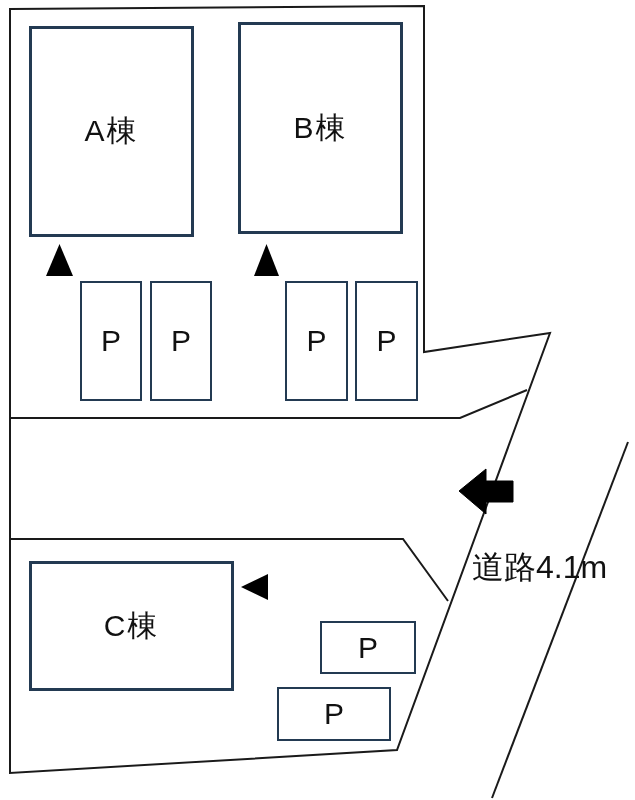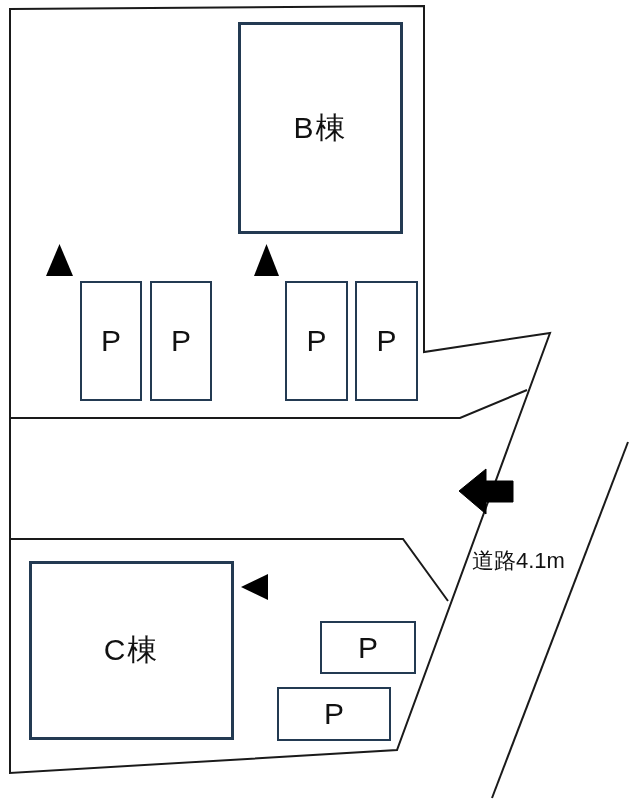--- a/index.html
+++ b/index.html
@@ -30,21 +30,21 @@
     position:absolute;
     box-sizing:border-box;
     border:2px solid var(--navy);
     background:var(--paper);
     display:flex;align-items:center;justify-content:center;
     font-size:30px;color:var(--ink);
   }
   .road-label{
     position:absolute;
     left:472px;top:546px;
-    font-size:22px;color:var(--ink);
+    font-size:32px;color:var(--ink);
     white-space:nowrap;
   }
 </style>
 </head>
 <body>
 
 <div class="canvas">
 
   <svg class="plan-svg" viewBox="0 0 635 800" xmlns="http://www.w3.org/2000/svg">
 
@@ -58,24 +58,27 @@
 
     <polygon points="59.5,244 46,276 73,276" fill="#000000"></polygon>
 
     <polygon points="266.5,244 254,276 279,276" fill="#000000"></polygon>
 
     <polygon points="241,587 268,574 268,600" fill="#000000"></polygon>
 
     <polygon points="459,491 486,469 486,481 513,481 513,502 486,502 486,514" fill="#000000" stroke="#000000" stroke-width="1"></polygon>
   </svg>
 
+  <div class="bldg" style="left:29px;top:26px;width:165px;height:211px;">
+    <span>A棟</span>
+  </div>
   <div class="bldg" style="left:238px;top:22px;width:165px;height:212px;">
     <span>B棟</span>
   </div>
-  <div class="bldg" style="left:29px;top:561px;width:205px;height:179px;">
+  <div class="bldg" style="left:29px;top:561px;width:205px;height:130px;">
     <span>C棟</span>
   </div>
 
   <div class="pspot" style="left:80px;top:281px;width:62px;height:120px;">
     <span>P</span>
   </div>
   <div class="pspot" style="left:150px;top:281px;width:62px;height:120px;">
     <span>P</span>
   </div>
   <div class="pspot" style="left:285px;top:281px;width:63px;height:120px;">

